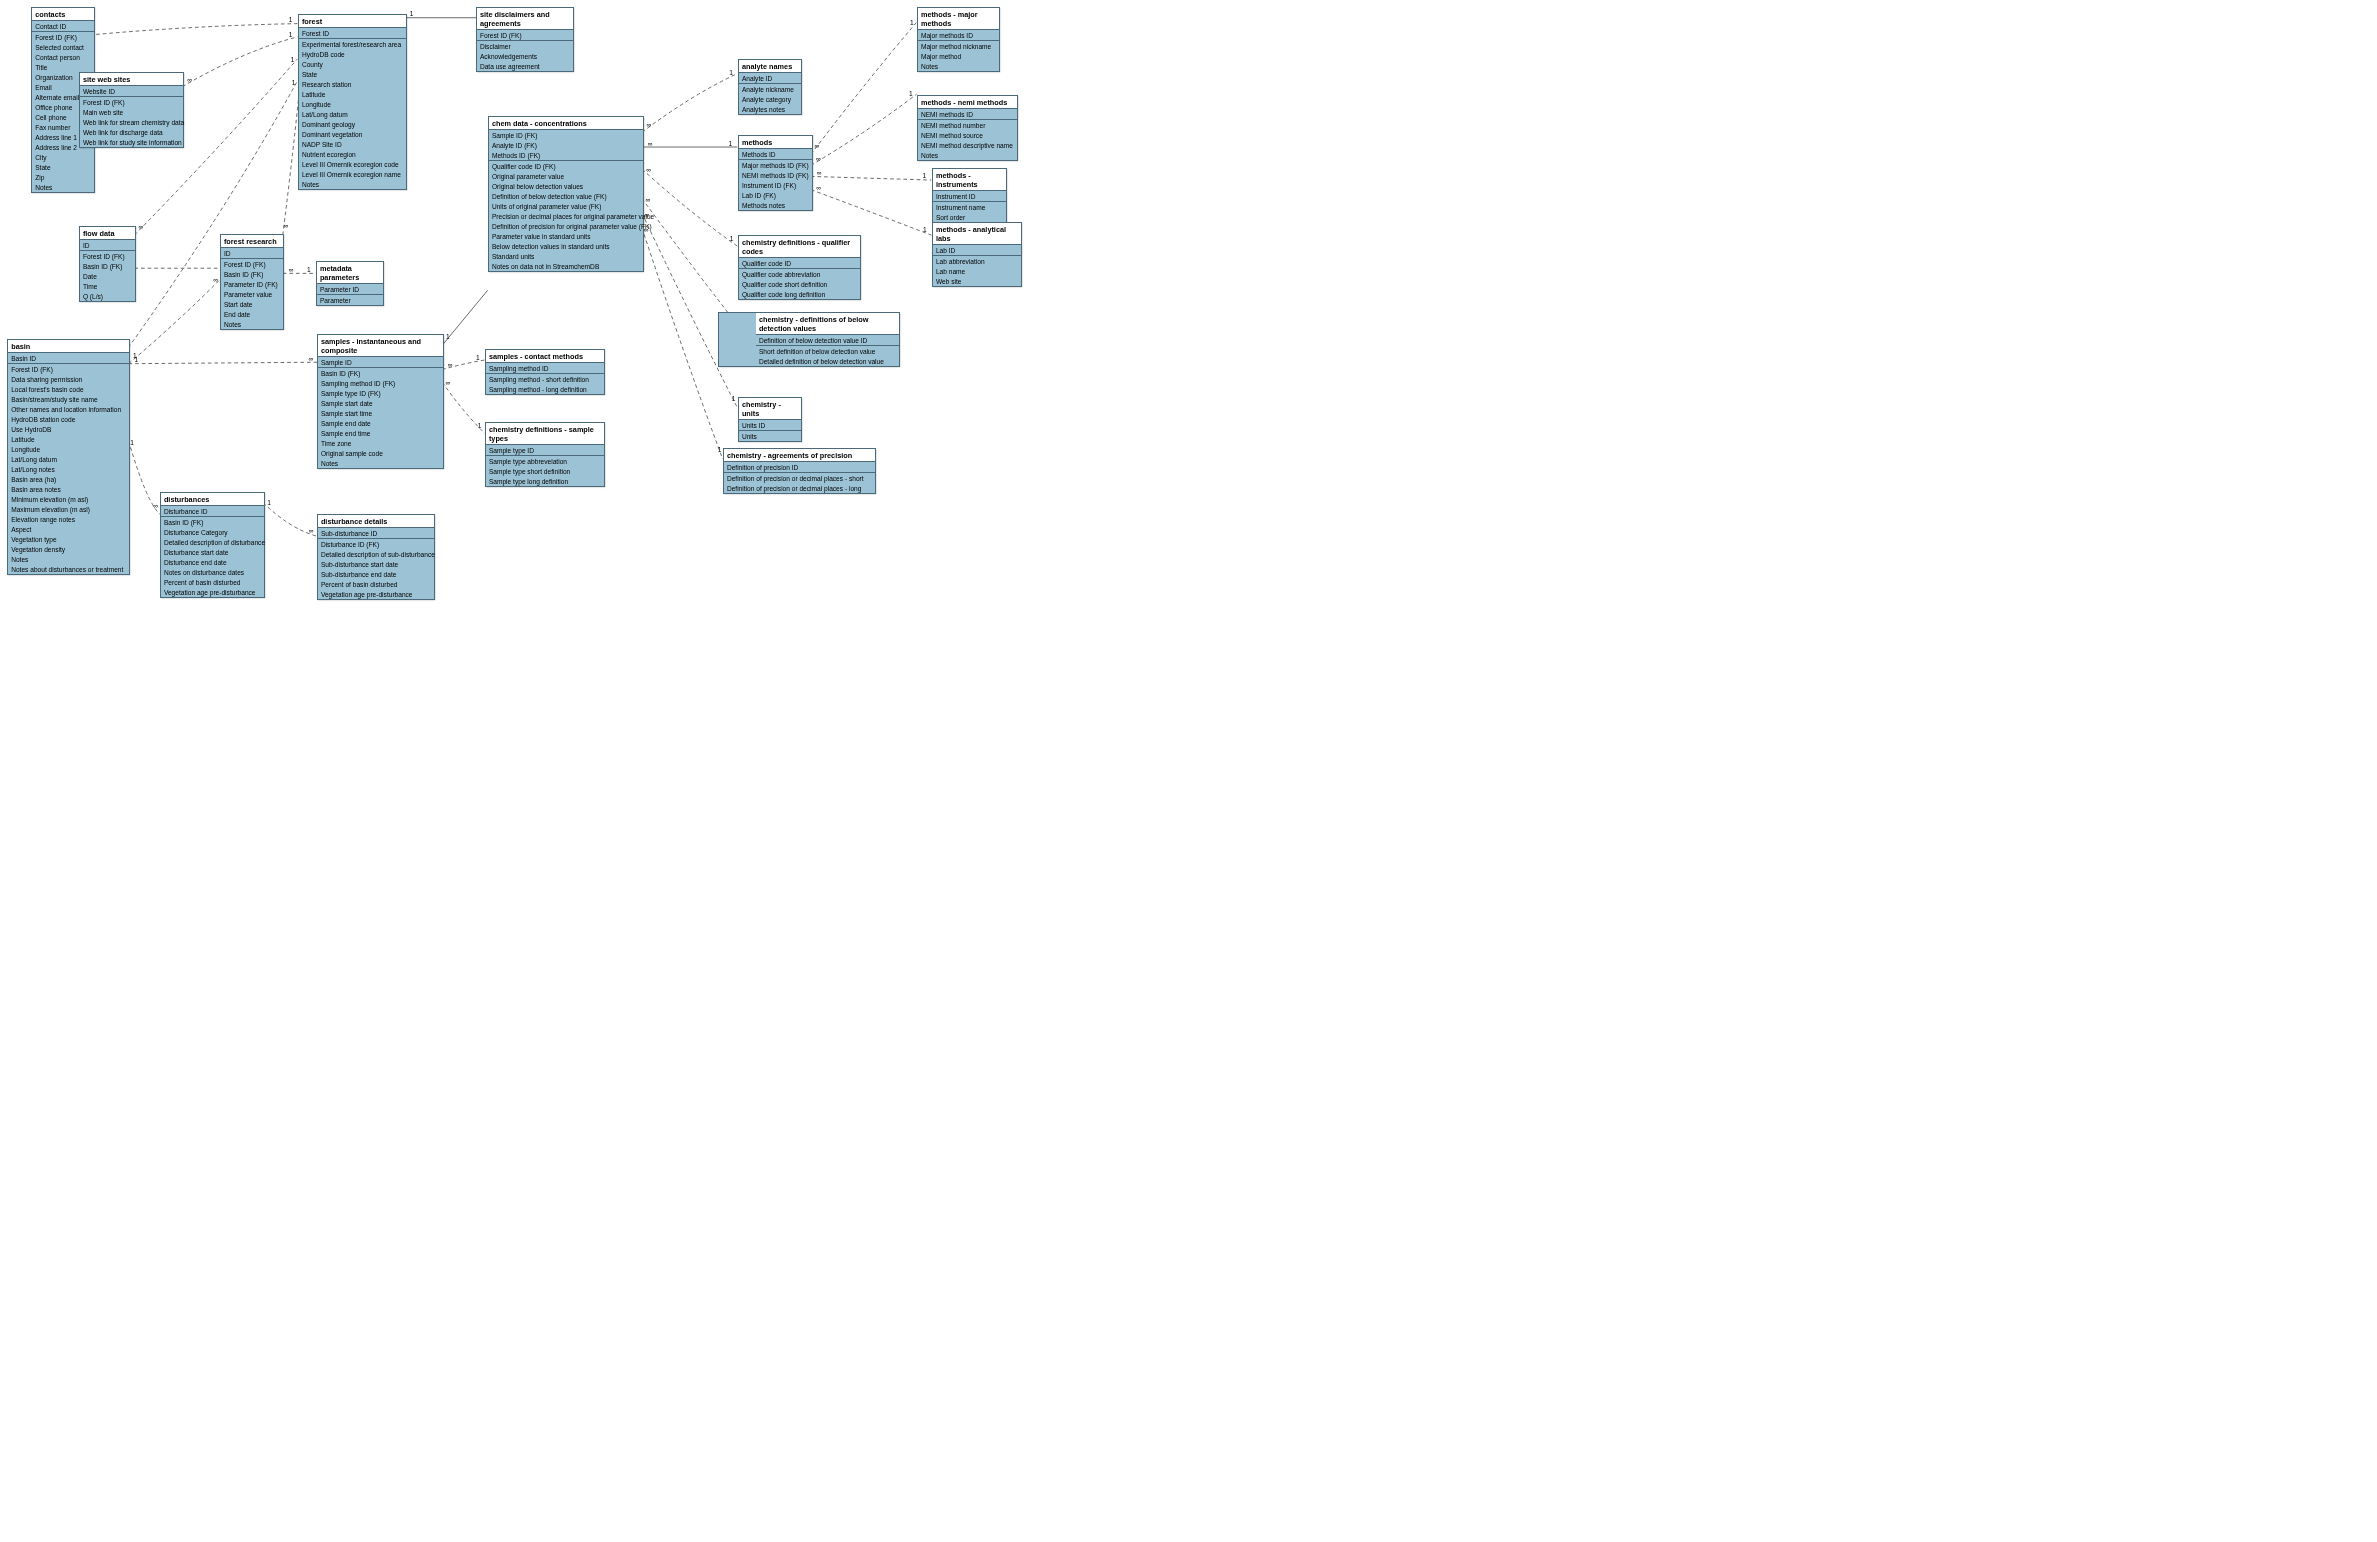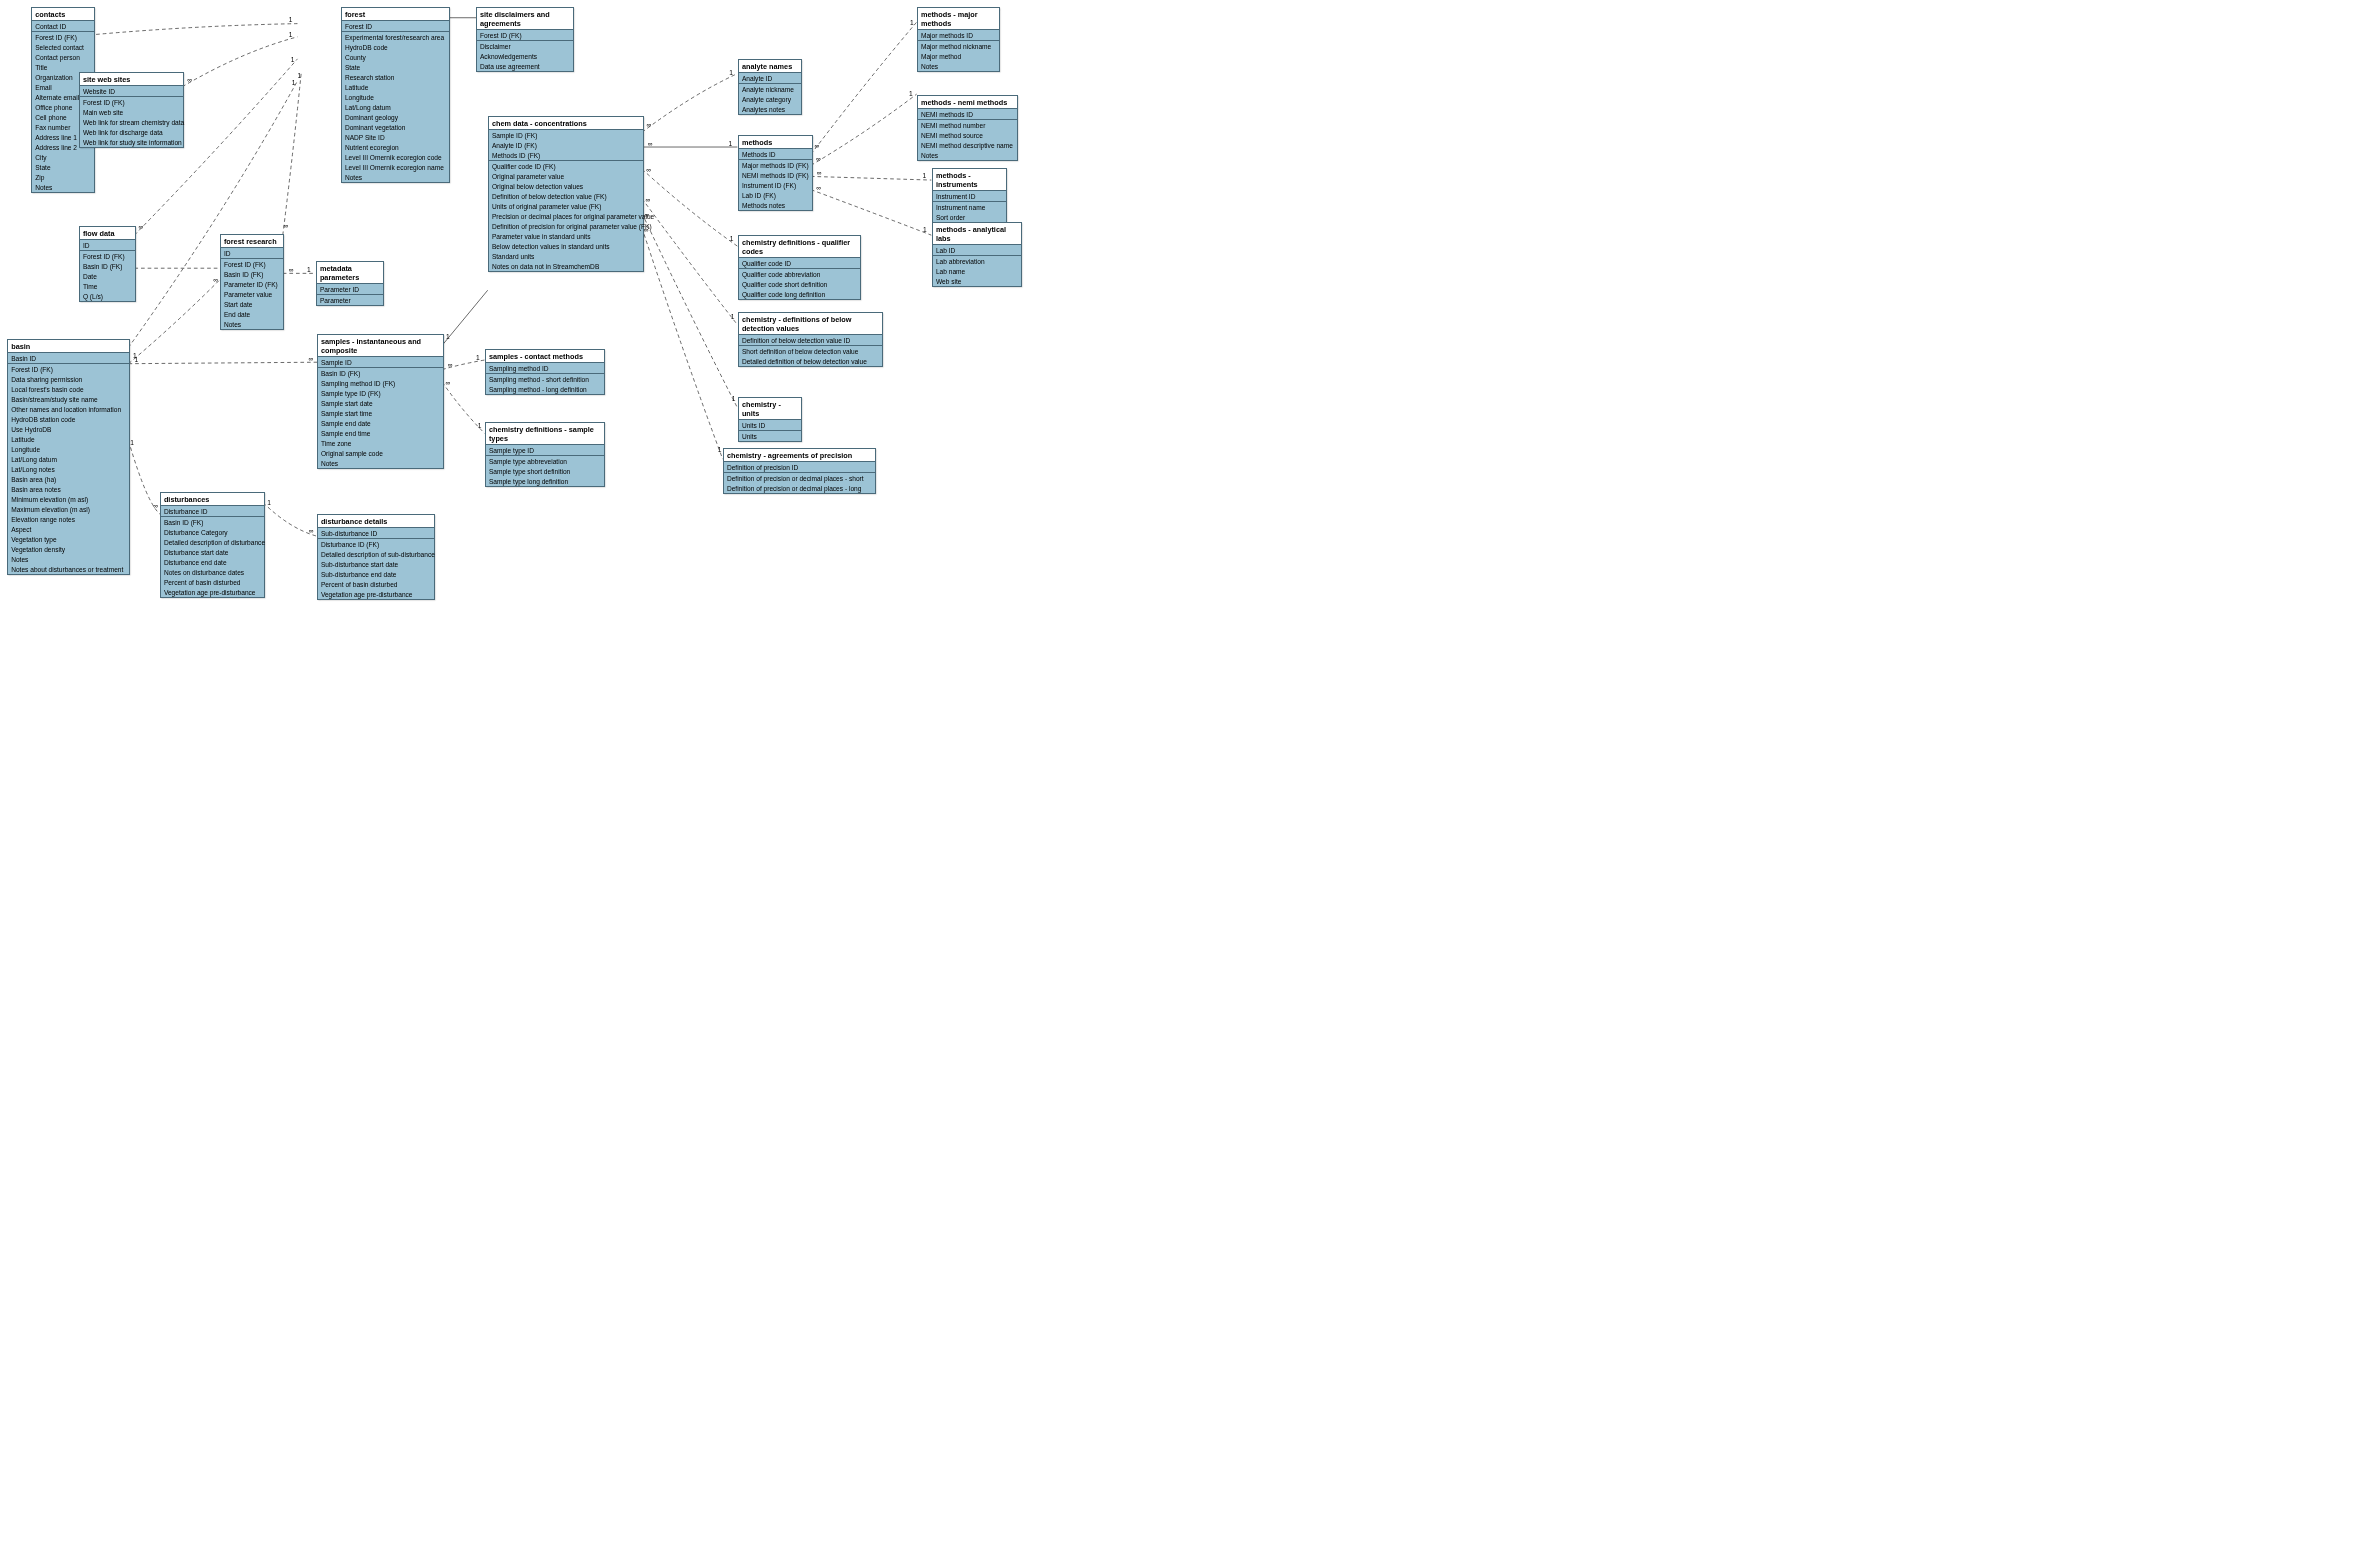--- a/index.html
+++ b/index.html
@@ -115,21 +115,21 @@
       <div class="title">site web sites</div>
       <div class="pk">
         <div class="row">Website ID</div>
       </div>
       <div class="row">Forest ID (FK)</div>
       <div class="row">Main web site</div>
       <div class="row">Web link for stream chemistry data</div>
       <div class="row">Web link for discharge data</div>
       <div class="row">Web link for study site information</div>
     </div>
-    <div class="tbl" style="left: 298px; top: 7px; width: 107px; margin-left: 43px;">
+    <div class="tbl" style="left: 298px; top: 14px; width: 107px;">
       <div class="title">forest</div>
       <div class="pk">
         <div class="row">Forest ID</div>
       </div>
       <div class="row">Experimental forest/research area</div>
       <div class="row">HydroDB code</div>
       <div class="row">County</div>
       <div class="row">State</div>
       <div class="row">Research station</div>
       <div class="row">Latitude</div>
@@ -346,21 +346,21 @@
     </div>
     <div class="tbl" style="left: 738px; top: 235px; width: 121px;">
       <div class="title">chemistry definitions - qualifier codes</div>
       <div class="pk">
         <div class="row">Qualifier code ID</div>
       </div>
       <div class="row">Qualifier code abbreviation</div>
       <div class="row">Qualifier code short definition</div>
       <div class="row">Qualifier code long definition</div>
     </div>
-    <div class="tbl" style="left: 738px; top: 312px; width: 143px;">
+    <div class="tbl" style="left: 718px; top: 312px; width: 143px; padding-left: 37px;">
       <div class="title">chemistry - definitions of below detection values</div>
       <div class="pk">
         <div class="row">Definition of below detection value ID</div>
       </div>
       <div class="row">Short definition of below detection value</div>
       <div class="row">Detailed definition of below detection value</div>
     </div>
     <div class="tbl" style="left: 738px; top: 397px; width: 62px;">
       <div class="title">chemistry - units</div>
       <div class="pk">

